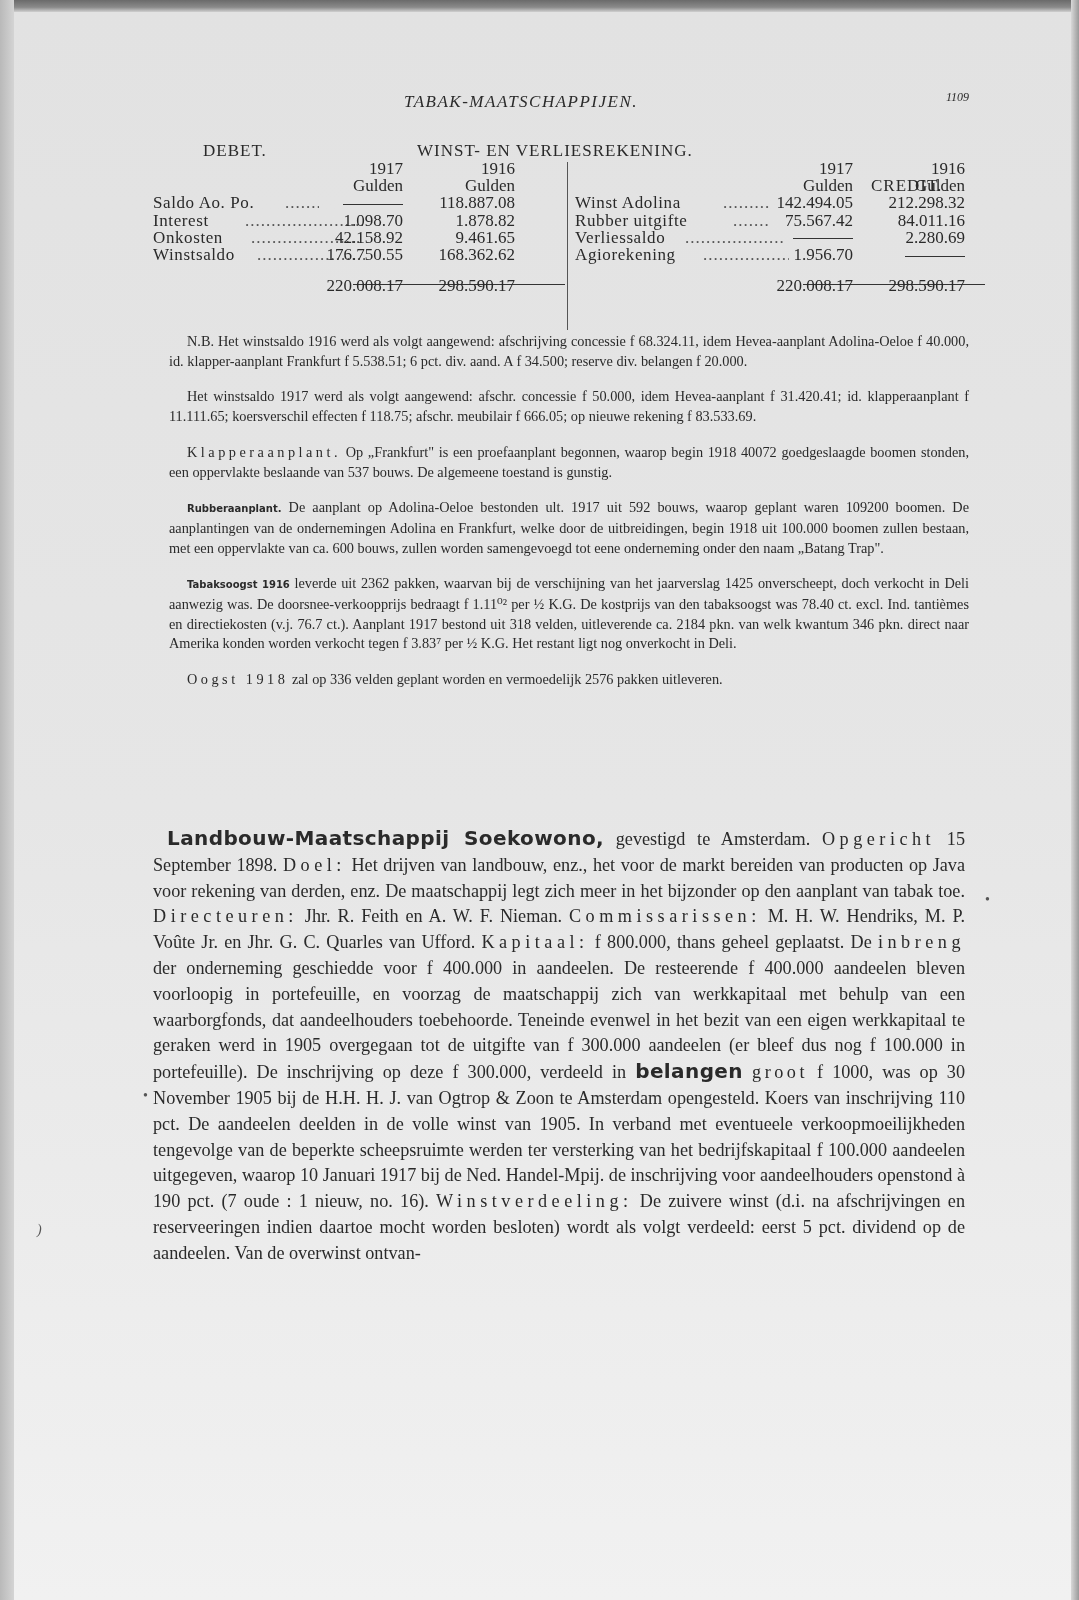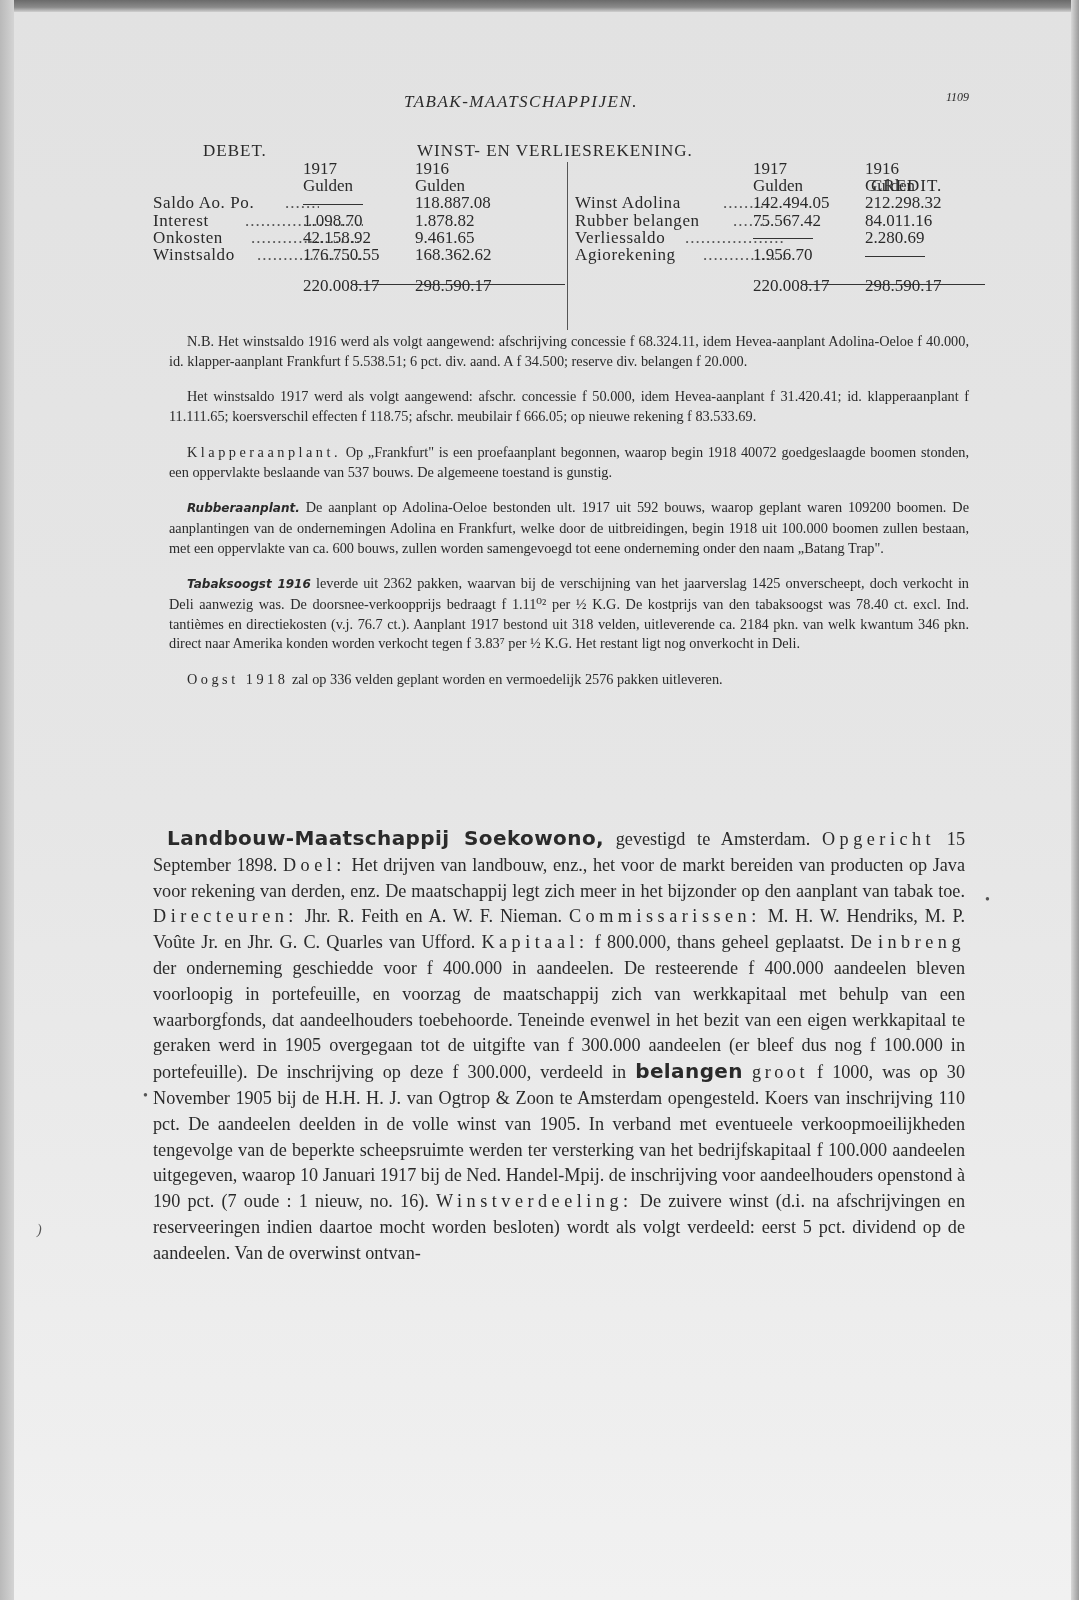--- a/index.html
+++ b/index.html
@@ -28,31 +28,31 @@
   .fin .hdr-title { position:absolute; left:264px; }
   .fin .hdr-credit { position:absolute; left:718px;margin-top:35px; }
   .fin .vline { position:absolute; left:414px; top:20px; width:1px; height:168px; background:#555; }
   .side { position:absolute; top:18px; }
   .side.left { left:0; width:412px; }
   .side.right { left:420px; width:412px; }
   .row { position:relative; height:17.2px; white-space:nowrap; }
   .lbl { position:absolute; left:0; letter-spacing:0.6px; }
   .right .lbl { left:2px; }
   .dots { position:absolute; color:#555; letter-spacing:1px; overflow:hidden; }
-  .c1, .c2 { position:absolute; width:100px; }
+  .c1, .c2 { position:absolute; text-align:right; width:100px; }
   .left .c1 { left:150px; } .left .c2 { left:262px; }
   .right .c1 { left:180px; } .right .c2 { left:292px; }
   .dash { display:inline-block; width:60px; border-top:1px solid #333; vertical-align:middle; }
   .rule { position:absolute; height:1px; background:#333; }
 
   .body-small { position:absolute; left:153px; top:316px; width:832px; font-size:14.3px; line-height:19.7px; text-align:justify; }
   .body-small p { margin:16px; text-indent:18px; }
   .body-small p.gap { margin-top:6px; }
   .sp { letter-spacing:3.5px; }
-  .bold-sans { font-family:"DejaVu Sans", "Liberation Sans", sans-serif; font-weight:bold; font-size:12px;font-style:italic; }
+  .bold-sans { font-family:"DejaVu Sans", "Liberation Sans", sans-serif; font-weight:bold; font-size:10px; }
 
   .body-large { position:absolute; left:153px; top:826px; width:812px; font-size:18.2px; line-height:25.8px; text-align:justify; }
   .body-large p { margin:0; text-indent:14px; }
   .body-large .head { font-family:"DejaVu Sans", "Liberation Sans", sans-serif; font-weight:bold; font-size:20px; letter-spacing:0.4px; }
   .sp2 { letter-spacing:4.5px; }
   .margin-mark { position:absolute; color:#555; font-size:14px; }
 </style>
 </head>
 <body>
 
@@ -121,21 +121,21 @@
       <span class="c1">Gulden</span>
       <span class="c2">Gulden</span>
     </div>
     <div class="row">
       <span class="lbl">Winst Adolina</span>
       <span class="dots" style="left:150px;width:46px">............</span>
       <span class="c1">142.494.05</span>
       <span class="c2">212.298.32</span>
     </div>
     <div class="row">
-      <span class="lbl">Rubber belangen</span>
+      <span class="lbl">Rubber uitgifte</span>
       <span class="dots" style="left:160px;width:36px">..........</span>
       <span class="c1">75.567.42</span>
       <span class="c2">84.011.16</span>
     </div>
     <div class="row">
       <span class="lbl">Verliessaldo</span>
       <span class="dots" style="left:112px;width:100px">...............................</span>
       <span class="c1"><span class="dash"></span></span>
       <span class="c2">2.280.69</span>
     </div>

